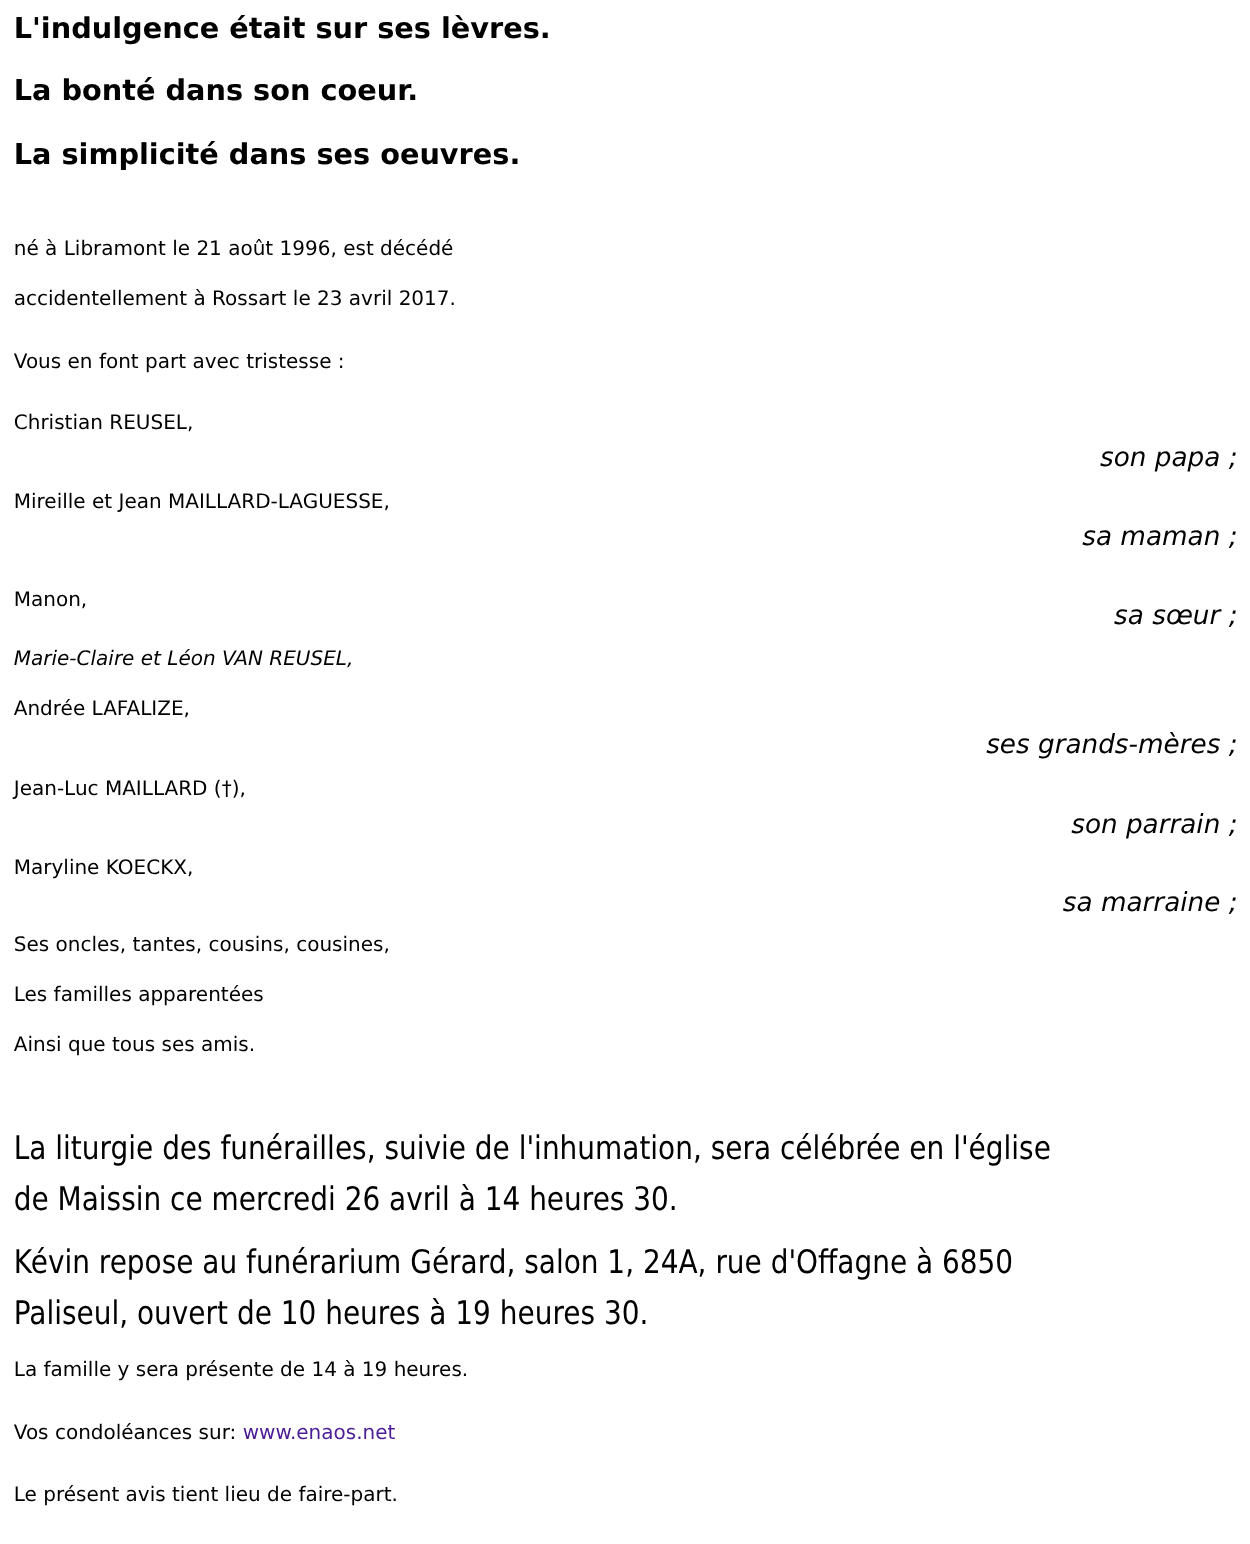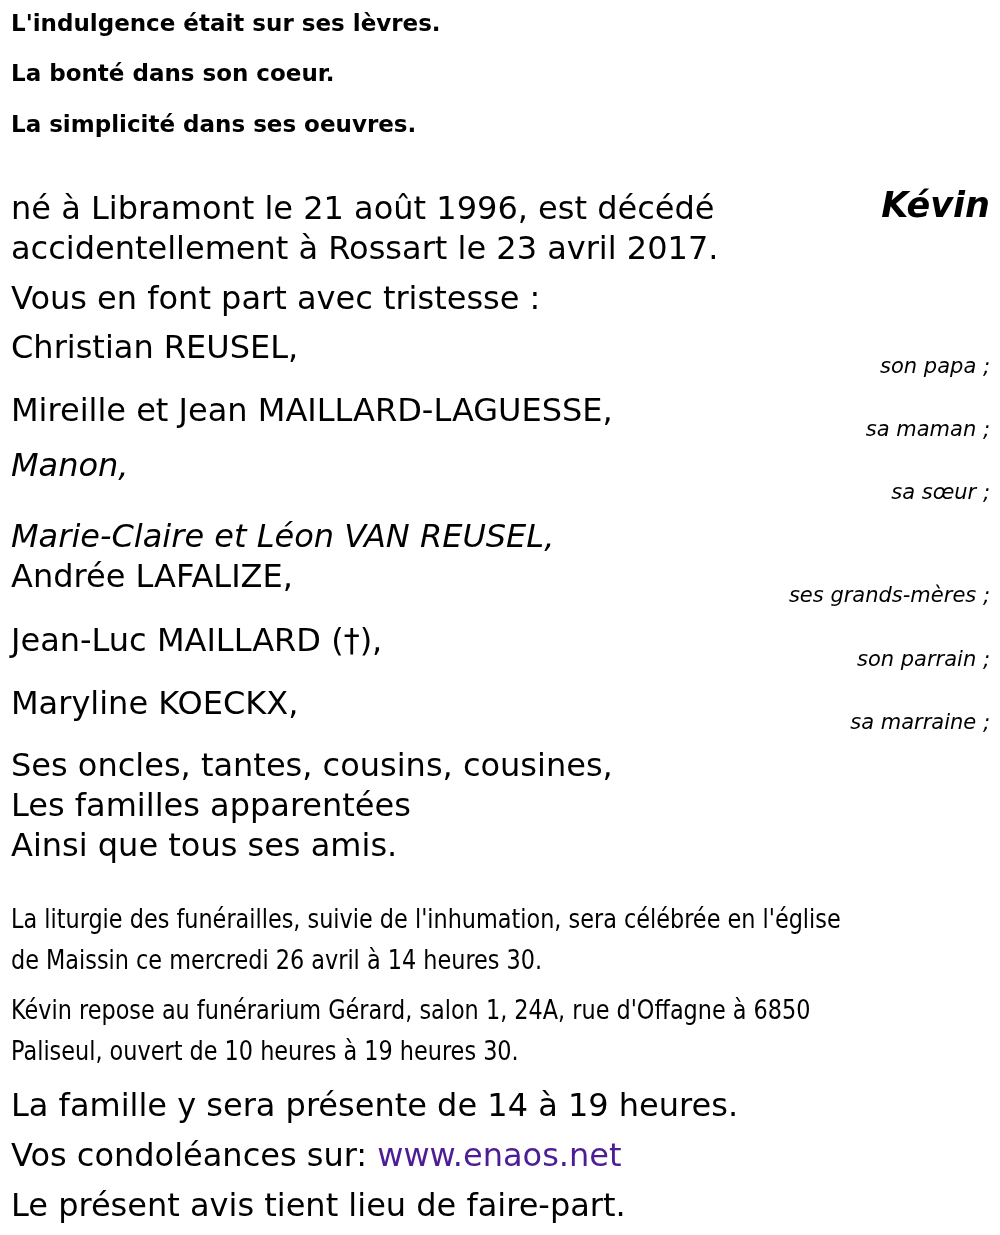--- a/index.html
+++ b/index.html
@@ -2,48 +2,47 @@
 <html><head>
 <meta charset="utf-8">
 <style>
   html, body { margin: 0; padding: 0; background: #ffffff; }
   body {
     width: 1000px; height: 1235px; position: relative; overflow: hidden;
     font-family: "DejaVu Sans", sans-serif; color: #000000;
   }
   .abs { position: absolute; white-space: nowrap; }
   .motto { left: 11px; font-weight: bold; font-size: 23px; }
-  .body-text { left: 11px; font-size: 32px; }
+  .body-text { left: 11px; font-size: 16px; }
   .relation { right: 10px; font-style: italic; font-size: 21px; text-align: right; }
   .name-block { right: 10px; font-style: italic; font-weight: bold; font-size: 35px; text-align: right; line-height: 45px; }
   .condensed { left: 11px; font-size: 26px; transform-origin: left top; transform: scaleX(0.86); }
   .url { color: #4c1d95; text-decoration: none; }
 </style>
 </head>
 <body>
 
 <div class="abs motto" style="top:10px;">L'indulgence était sur ses lèvres.</div>
 <div class="abs motto" style="top:60px;">La bonté dans son coeur.</div>
 <div class="abs motto" style="top:111px;">La simplicité dans ses oeuvres.</div>
 
 <div class="abs name-block" style="top:183px;">
-  <div>Kévin</div>
 </div>
 
 <div class="abs body-text" style="top:189px;">né à Libramont le 21 août 1996, est décédé</div>
 <div class="abs body-text" style="top:229px;">accidentellement à Rossart le 23 avril 2017.</div>
 <div class="abs body-text" style="top:279px;">Vous en font part avec tristesse :</div>
 
 <div class="abs body-text" style="top:328px;">Christian REUSEL,</div>
 <div class="abs relation" style="top:354px;">son papa ;</div>
 
 <div class="abs body-text" style="top:391px;">Mireille et Jean MAILLARD-LAGUESSE,</div>
 <div class="abs relation" style="top:417px;margin-left:16px;">sa maman ;</div>
 
-<div class="abs body-text" style="top:446px;font-style:italic;">Manon,</div>
+<div class="abs body-text" style="top:470px;">Manon,</div>
 <div class="abs relation" style="top:480px;">sa sœur ;</div>
 
 <div class="abs body-text" style="top:517px;font-style:italic;">Marie-Claire et Léon VAN REUSEL,</div>
 <div class="abs body-text" style="top:557px;">Andrée LAFALIZE,</div>
 <div class="abs relation" style="top:583px;">ses grands-mères ;</div>
 
 <div class="abs body-text" style="top:621px;">Jean-Luc MAILLARD (†),</div>
 <div class="abs relation" style="top:647px;">son parrain ;</div>
 
 <div class="abs body-text" style="top:684px;text-align:center;">Maryline KOECKX,</div>

